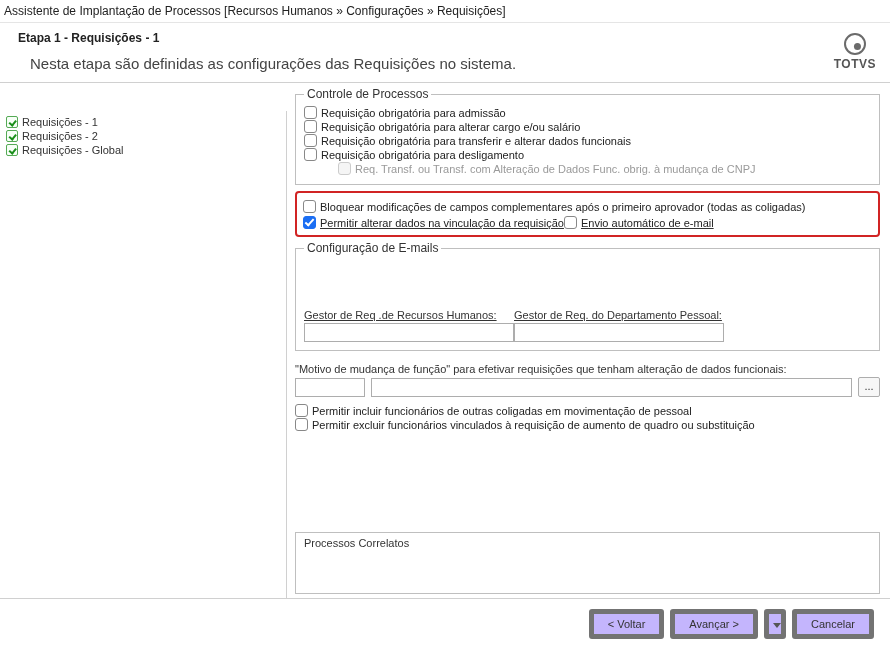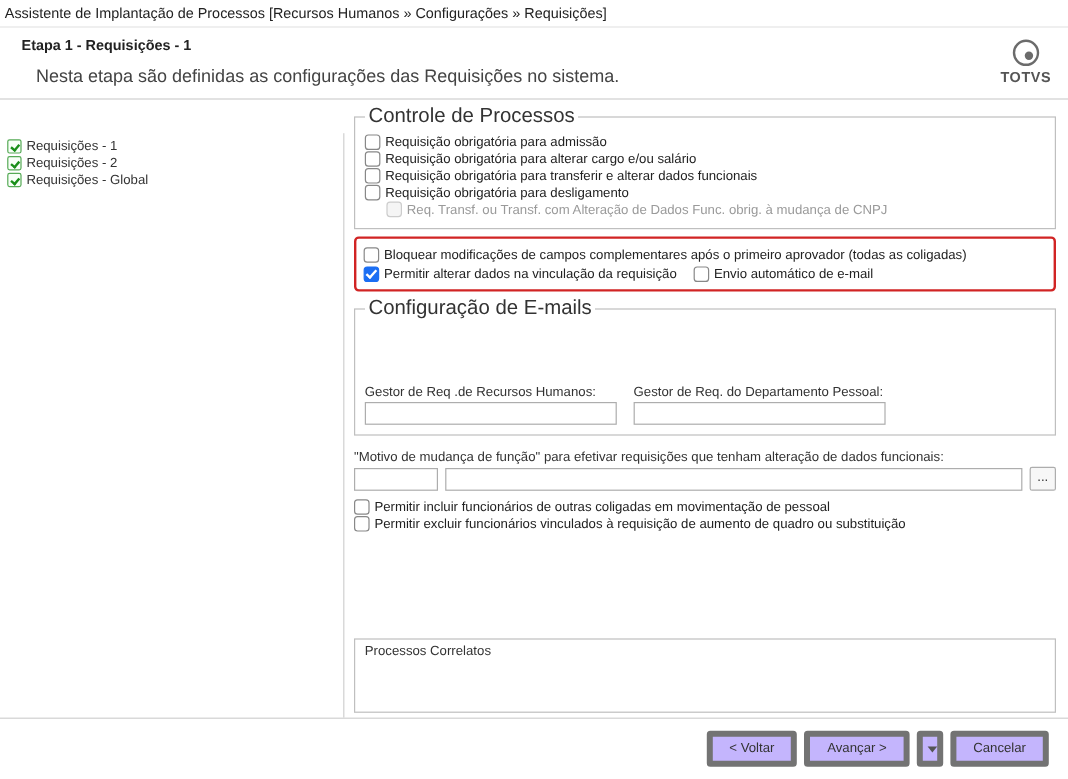--- a/index.html
+++ b/index.html
@@ -109,31 +109,31 @@
     flex-direction: column;
     min-height: 0;
   }
   .content-scroll { flex: 1; overflow: hidden; }
   fieldset {
     border: 1px solid #bfbfbf;
     margin: 0 0 6px 0;
     padding: 4px 8px 8px 8px;
   }
   legend {
-    font-size: 17px;
+    font-size: 12px;
     padding: 0 3px;
     color: #333;
   }
   .chk-row {
     display: flex;
     align-items: center;
     gap: 4px;
     margin: 1px 0;
   }
-  .chk-row.indent { margin-left: 18px; }
+  .chk-row.indent { margin-left: 34px; }
   .chk {
     width: 13px; height: 13px;
     border: 1px solid #888;
     border-radius: 3px;
     background: #fff;
     flex: 0 0 13px;
     position: relative;
   }
   .chk.checked {
     background: #1b6ef3;
@@ -153,23 +153,23 @@
   .chk-label.disabled { color: #9a9a9a; }
   .highlight-box {
     border: 2px solid #d12424;
     border-radius: 4px;
     padding: 6px 8px 6px 6px;
     margin: 6px 0 4px 0;
   }
   .inline-row {
     display: flex;
     align-items: flex-end;
-    gap: 14px;
     margin-top: 3px;
     flex-wrap: wrap;
+    text-decoration: underline;
   }
   .field-col { display: flex; flex-direction: column; gap: 2px; margin-top: 47px; }
   .field-label { color: #333; }
   .text-input {
     height: 19px;
     border: 1px solid #adadad;
     background: #fff;
     width: 210px;
     padding: 1px 3px;
     font: inherit;

